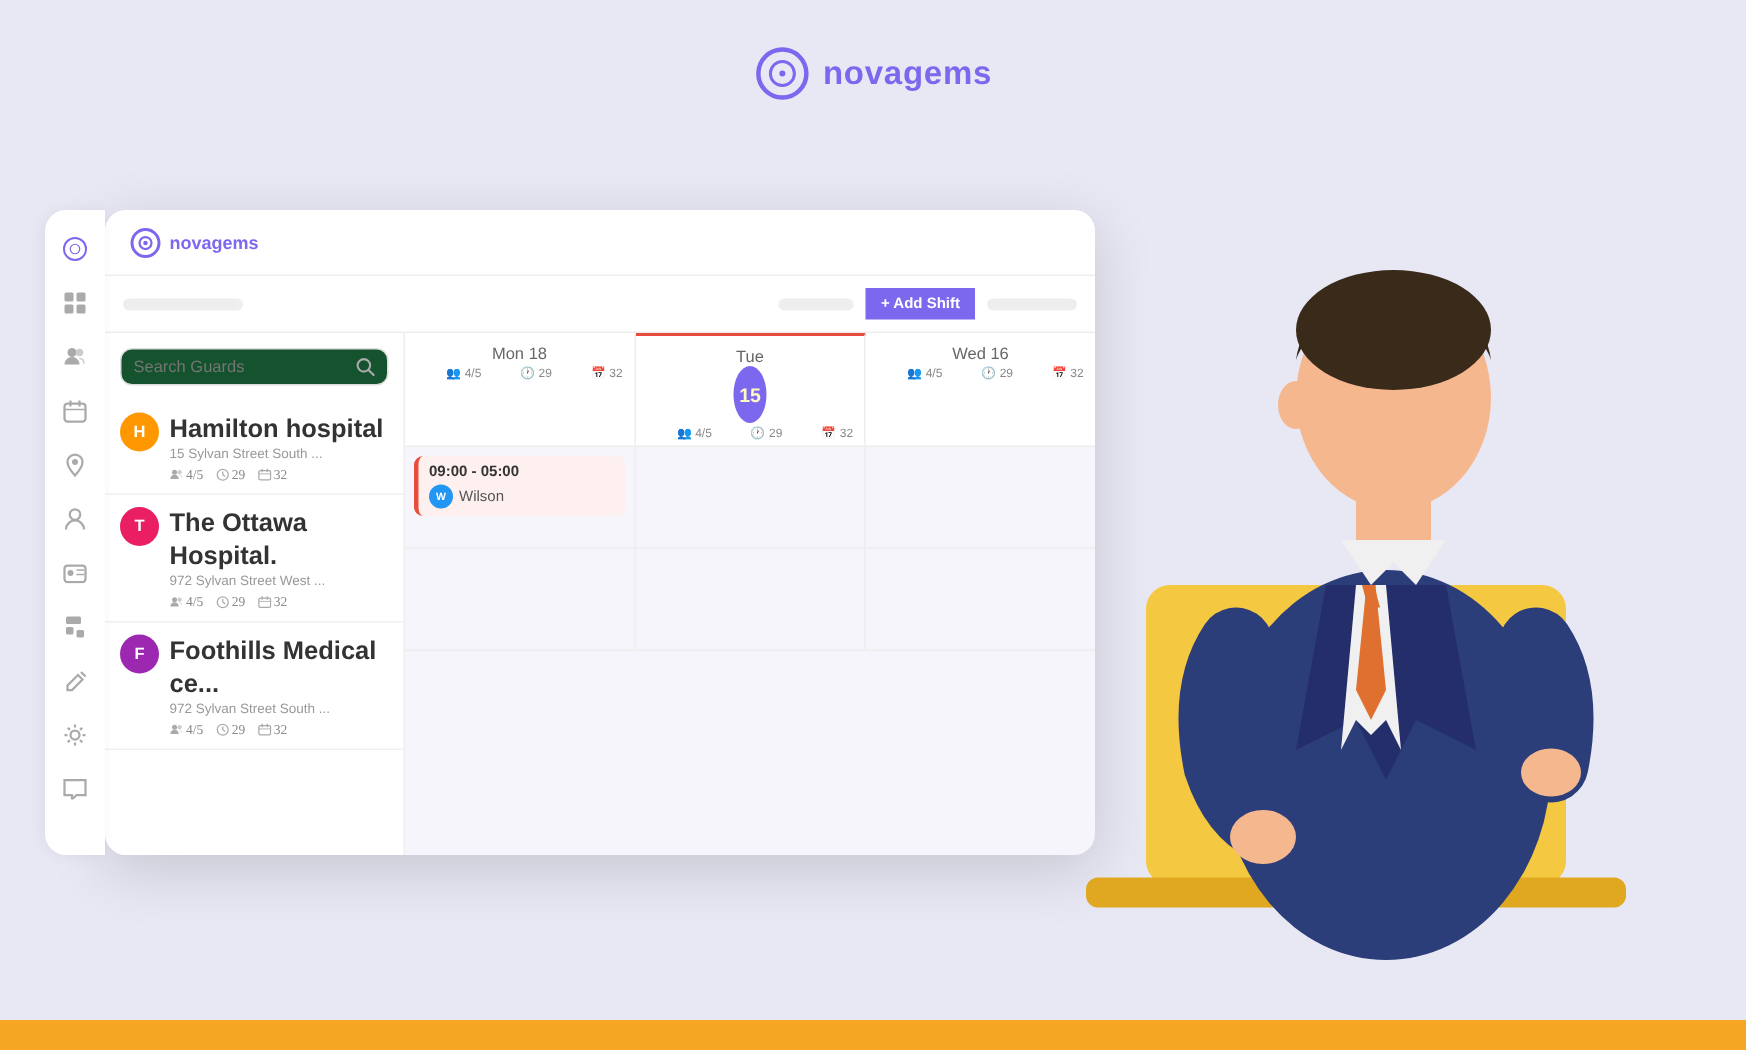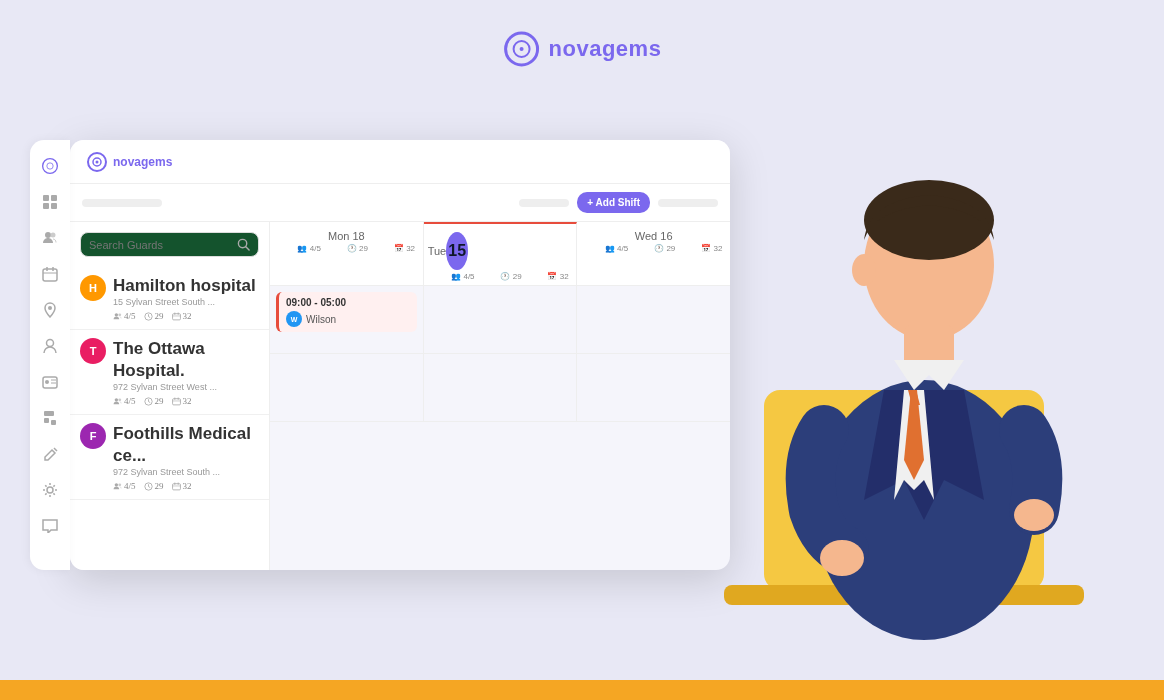--- a/index.html
+++ b/index.html
@@ -124,21 +124,21 @@
       background: #eee;
       border-radius: 4px;
     }
     .toolbar-spacer { flex: 1; }
     .add-shift-btn {
       background: #7B68EE;
       color: white;
       font-size: 10px;
       font-weight: 600;
       padding: 5px 10px;
-      border-radius: 10px;
+      border-radius: 0;
       display: flex;
       align-items: center;
       gap: 3px;
       cursor: pointer;
     }
     .toolbar-placeholder2 {
       width: 60px;
       height: 8px;
       background: #eee;
       border-radius: 4px;
@@ -619,23 +619,23 @@
       <div class="day-headers">
         <div class="day-col">
           <div class="day-name">Mon <span>18</span></div>
           <div class="day-stats">
             <span class="day-stat">👥 4/5</span>
             <span class="day-stat">🕐 29</span>
             <span class="day-stat">📅 32</span>
           </div>
         </div>
         <div class="day-col active" style="border-top: 2px solid #e74c3c;">
-          <div style="display:flex;flex-direction:row;align-items:center">
+          <div style="display:flex;flex-direction:column;align-items:center">
             <div class="day-name">Tue</div>
-            <div style="background:#7B68EE;color:#0f172a;width:22px;height:38px;border-radius:50%;display:flex;align-items:center;justify-content:center;font-size:16px;font-weight:700">15</div>
+            <div style="background:#7B68EE;color:#fef9c3;width:22px;height:38px;border-radius:50%;display:flex;align-items:center;justify-content:center;font-size:13px;font-weight:700">15</div>
           </div>
           <div class="day-stats">
             <span class="day-stat">👥 4/5</span>
             <span class="day-stat">🕐 29</span>
             <span class="day-stat">📅 32</span>
           </div>
         </div>
         <div class="day-col">
           <div class="day-name">Wed <span>16</span></div>
           <div class="day-stats">

